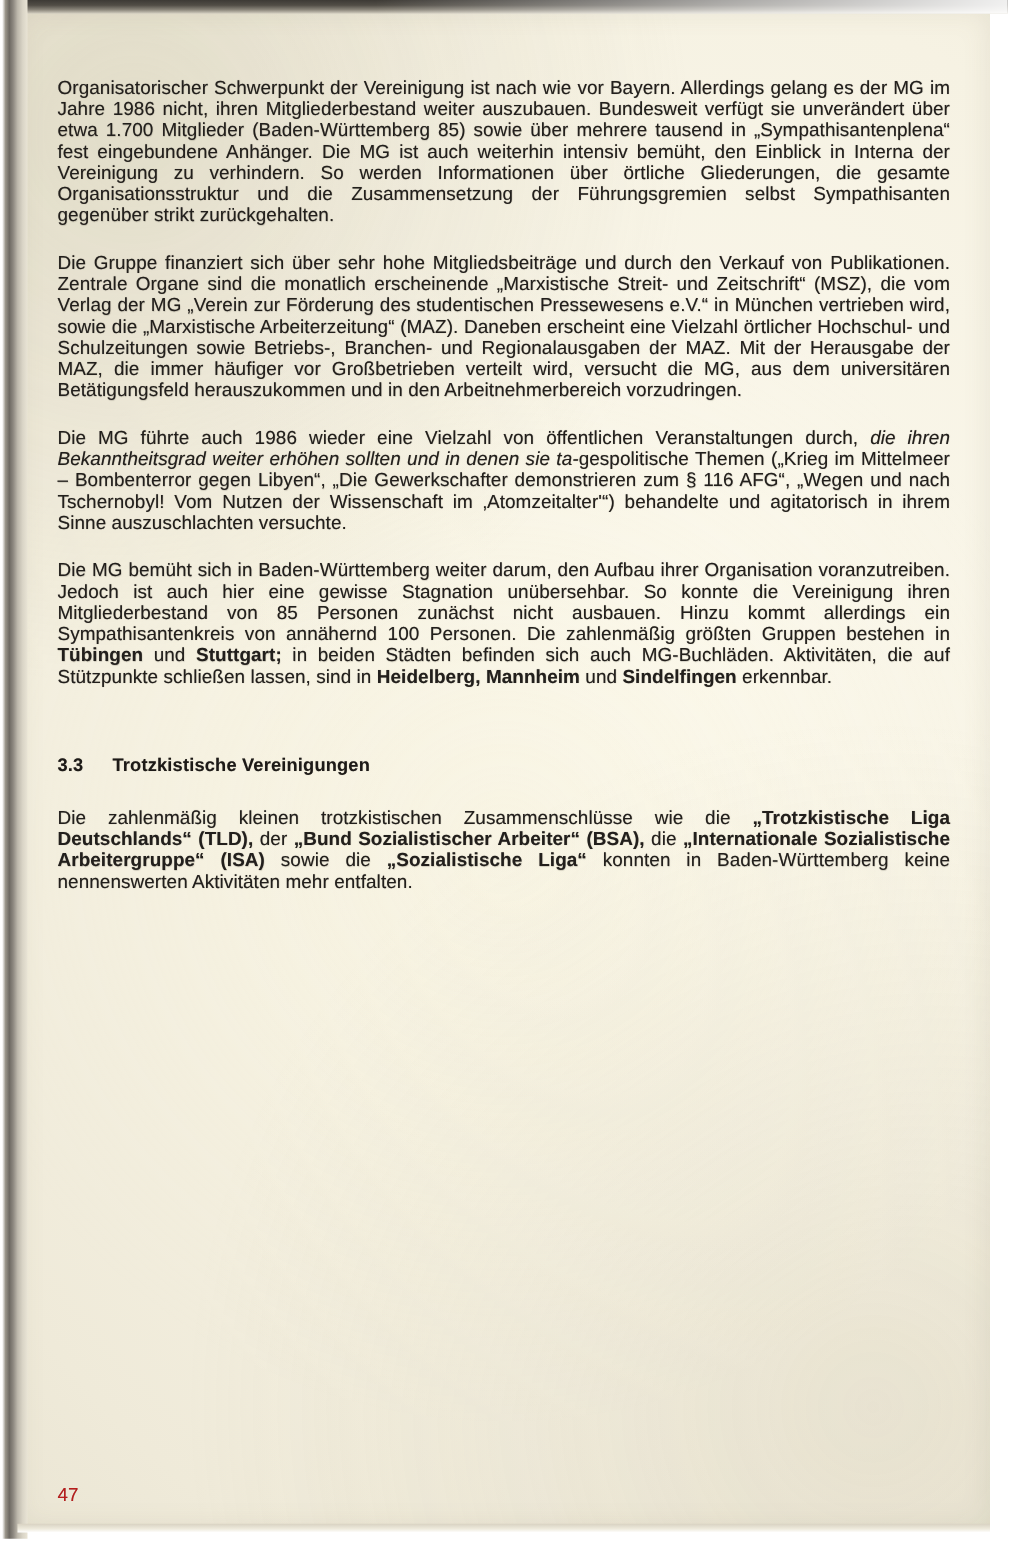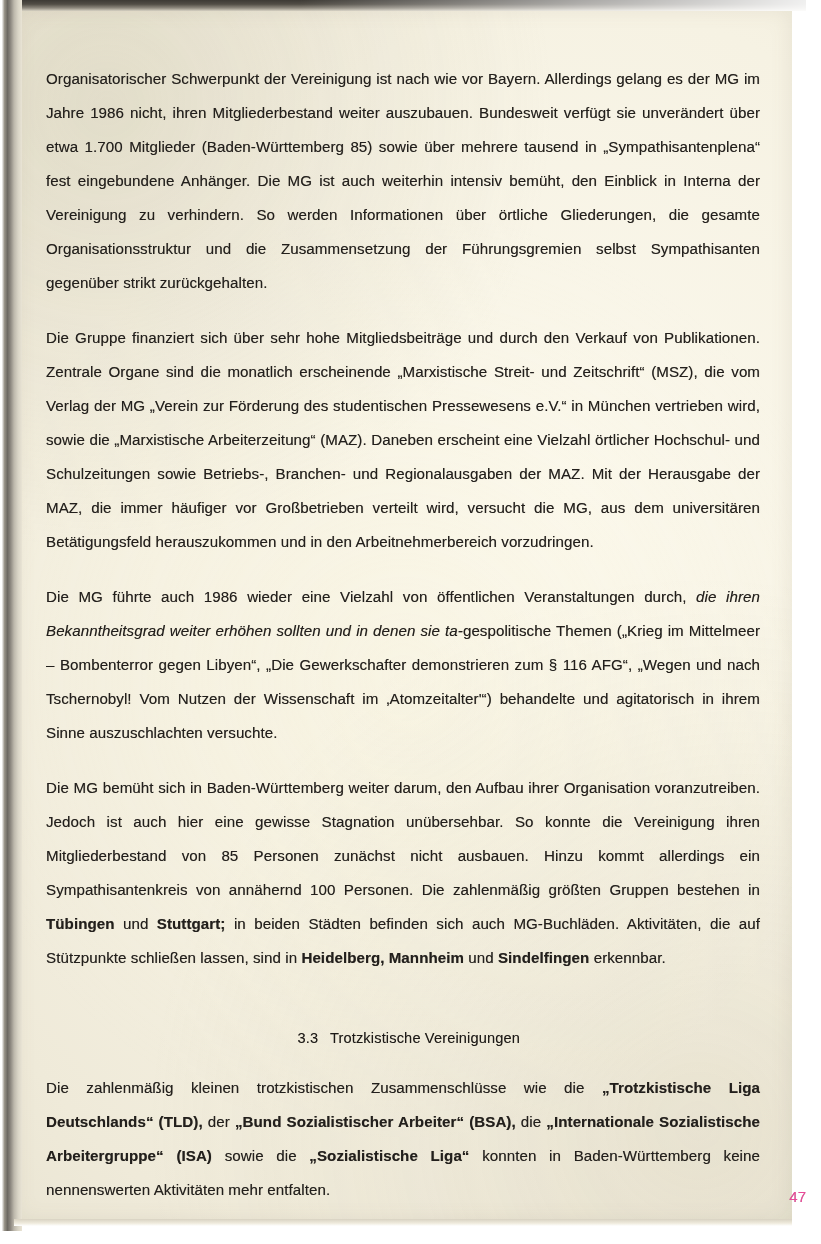--- a/index.html
+++ b/index.html
@@ -95,60 +95,59 @@
   .text-col {
     position: absolute;
     left: 46px;
     top: 62px;
     width: 714px;
   }
 
   .para {
     margin: 0 0 21px 0;
     font-size: 15.1px;
-    line-height: 34px;
+    line-height: 17px;
     color: #221f1c;
     text-align: justify;
     text-justify: inter-word;
     letter-spacing: 0.005em;
     -webkit-font-smoothing: antialiased;
     
     text-shadow: 0 0 0.55px rgba(40,36,30,0.42), 0.35px 0.25px 0.7px rgba(90,84,70,0.20);
   }
 
   .heading {
     margin: 0 0 20px 0;
     font-size: 14.6px;
     line-height: 25px;
-    font-weight: normal;
+    font-weight: bold;
     color: #1d1a17;
     letter-spacing: 0.01em;
     text-shadow: 0 0 0.55px rgba(40,36,30,0.45);
-    text-align: center;
   }
   .heading .num { display: inline-block; min-width: 44px; }
 
   .spacer-sec { height: 30px; }
 
   em.it {
     font-style: italic;
   }
   strong.bd {
     font-weight: bold;
     margin-top: 40px;
   }
 
   .page-number {
     position: absolute;
     left: 0;
     top: 1126px;
     width: 760px;
-    text-align: right;
+    text-align: left;
     font-size: 15px;
-    color: #ec4899;
+    color: #b91c1c;
     text-shadow: 0 0 0.5px rgba(40,36,30,0.4);
   }
 </style>
 </head>
 <body>
 
 <div class="scan">
 
   <div class="page"></div>
   <div class="top-edge"></div>

